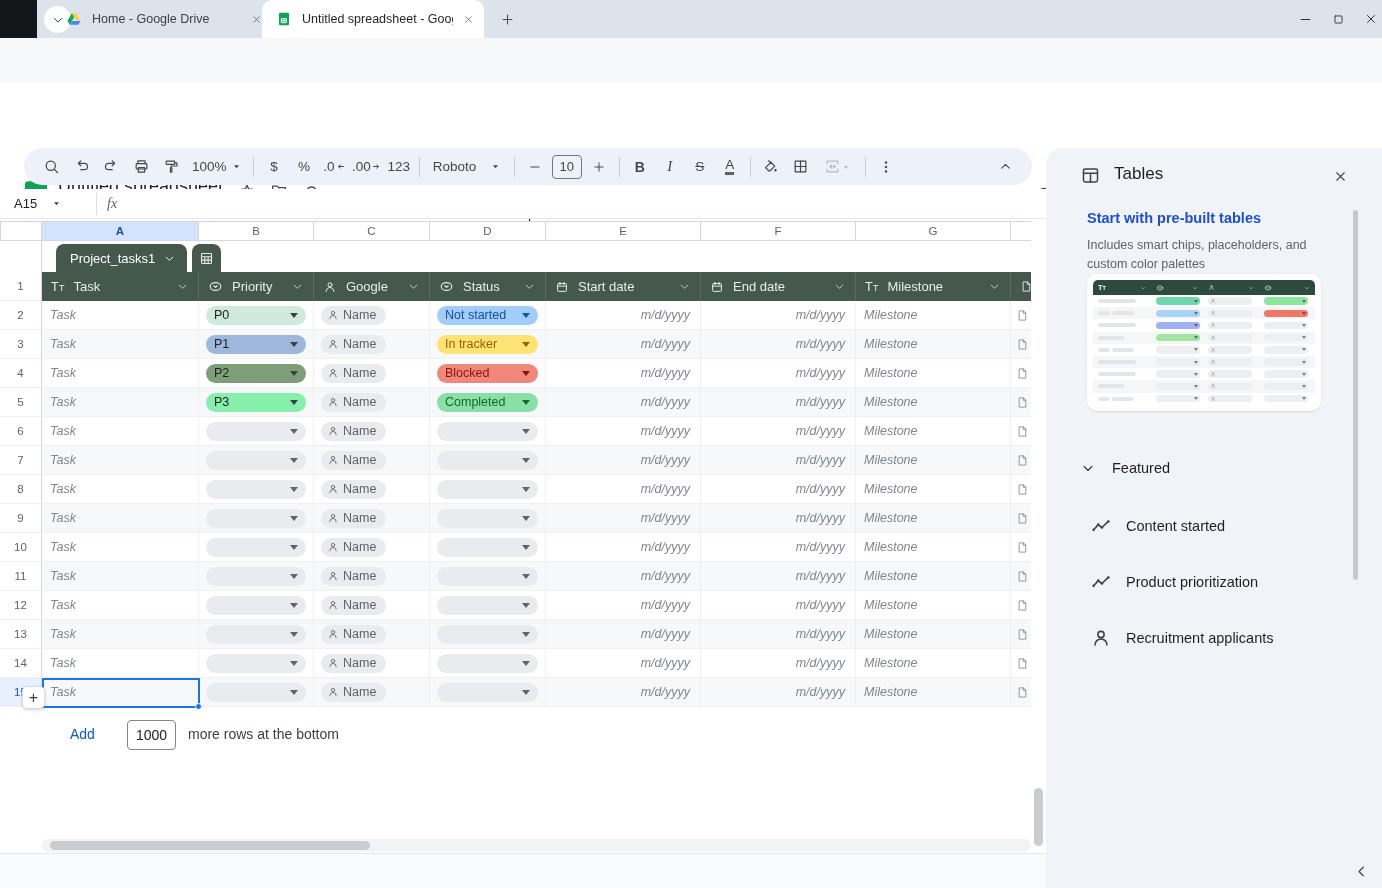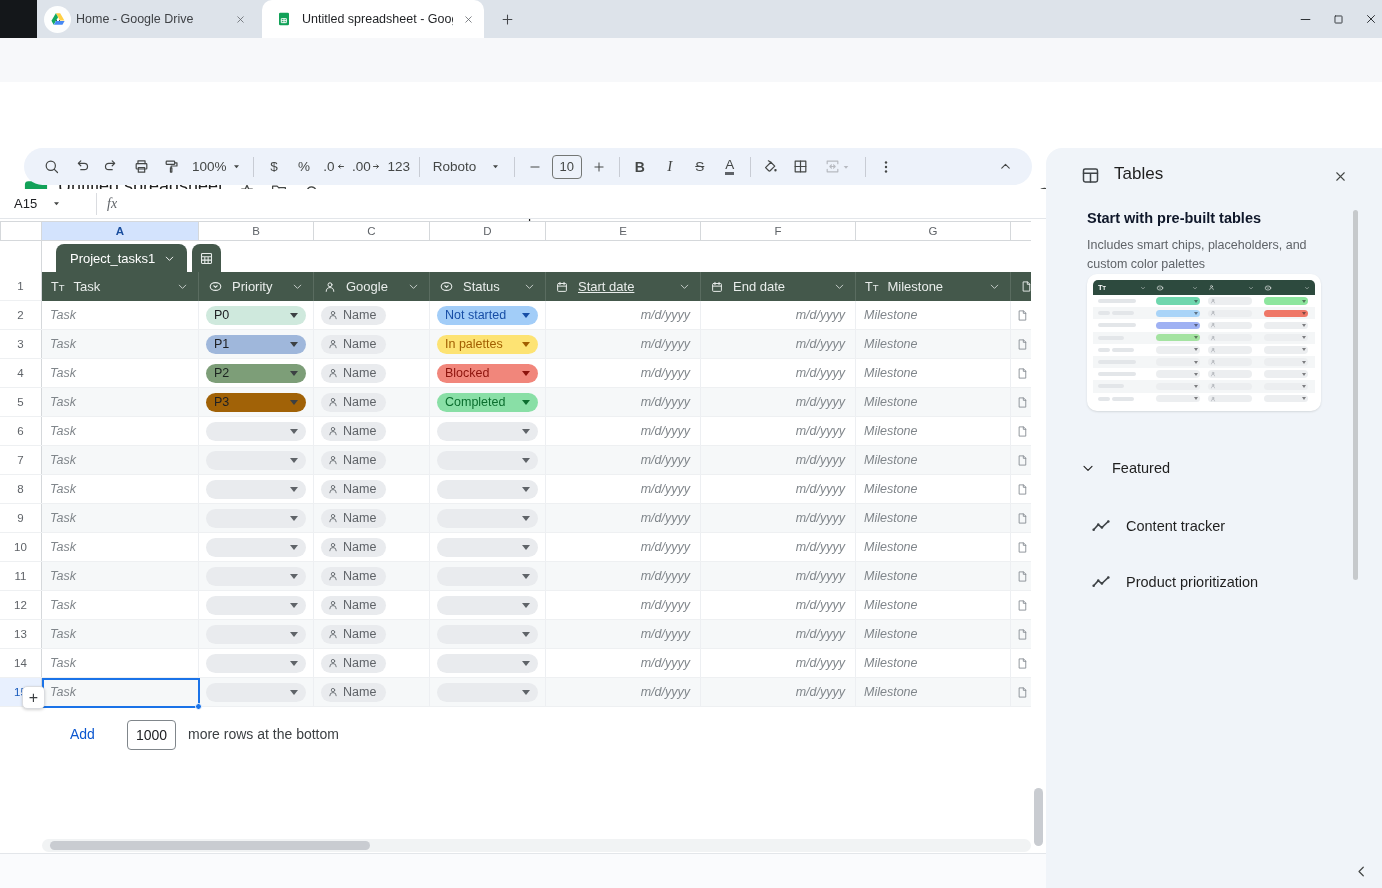--- a/index.html
+++ b/index.html
@@ -11,21 +11,21 @@
   .icn { display:inline-flex; align-items:center; justify-content:center; flex:none; }
   .icn svg { fill:none; stroke:currentColor; stroke-width:1.7; stroke-linecap:round; stroke-linejoin:round; }
   .icn svg .f { fill:currentColor; stroke:none; }
   .icn svg .nostroke { stroke:none; }
 
   
   #tabstrip { left:0; top:0; width:1382px; height:38px; background:#dde3ea; }
   #corner-dark { left:0; top:0; width:37px; height:38px; background:#14171a; }
   #tab-search { left:44px; top:6px; width:27px; height:27px; border-radius:50%; background:#fdfefe; color:#3c4043; display:flex; align-items:center; justify-content:center; }
   .tab { top:0; height:38px; display:flex; align-items:center; gap:10px; padding:0 10px 0 14px; font-size:12.5px; color:#3f4246; }
-  #tab1 { left:36px; width:220px; }
+  #tab1 { left:52px; width:220px; }
   #tab2 { left:262px; width:222px; background:#fff; border-radius:10px 10px 0 0; color:#1f2124; }
   .tab .title { white-space:nowrap; overflow:hidden; flex:1; }
   .tab .tclose { color:#5f6368; }
   #newtab { left:497px; top:9px; width:20px; height:20px; color:#44474b; display:flex; align-items:center; justify-content:center; }
   .winctl { top:10px; width:18px; height:18px; color:#2e3236; display:flex; align-items:center; justify-content:center; }
 
   #navbar { left:0; top:38px; width:1382px; height:44px; background:#f7f8fa; }
   .navbtn { top:49px; width:22px; height:22px; color:#44474b; display:flex; align-items:center; justify-content:center; }
   #urlbar { left:116px; top:44px; width:1168px; height:32px; border-radius:16px; background:#e9edf1; display:flex; align-items:center; padding:0 14px; gap:12px; }
   #url-text { font-size:13.5px; color:#1f2124; white-space:nowrap; overflow:hidden; flex:1; }
@@ -103,21 +103,21 @@
   #vthumb { left:1034px; top:788px; width:9px; height:58px; border-radius:5px; background:#c9ccd1; }
 
   
   #bottombar { left:0; top:853px; width:1046px; height:35px; background:#fafbfd; border-top:1px solid #e3e6ea; }
 
   
   #panel { left:1046px; top:148px; width:336px; height:740px; background:#f0f4f9; border-radius:16px 0 0 0; }
   #panel-icon { left:34px; top:17px; color:#3e4347; }
   #panel-title { left:68px; top:16px; font-size:17px; color:#1f1f1f; }
   #panel-close { left:284px; top:18px; width:20px; height:20px; color:#444746; display:flex; align-items:center; justify-content:center; }
-  #panel-subtitle { left:41px; top:62px; font-size:14.5px; font-weight:700; color:#0f172a; }
+  #panel-subtitle { left:41px; top:62px; font-size:14.5px; font-weight:700; color:#1d4ed8; }
   #panel-desc { left:41px; top:88px; width:242px; font-size:12.5px; line-height:1.5; color:#5f6368; }
   #preview-card { left:41px; top:126px; width:234px; height:137px; background:#fff; border-radius:10px; box-shadow:0 1px 2px rgba(60,64,67,.15); padding:6px; }
   #pv-head { height:15px; background:#2d4a3e; border-radius:5px 5px 0 0; display:flex; align-items:center; color:#fff; }
   .pvh { display:flex; align-items:center; justify-content:space-between; padding:0 5px; }
   .pv-row { display:flex; align-items:center; height:12.2px; }
   .pv-row:nth-child(even) { background:#f4f6f7; }
   .pvc { display:flex; align-items:center; gap:2px; padding-left:5px; }
   .pv-bar { height:4px; border-radius:2px; background:#e3e6e9; }
   .pv-chip { width:44px; height:7.5px; border-radius:4px; background:#eceef0; display:flex; align-items:center; justify-content:flex-end; padding-right:2.5px; }
   .pv-dot { width:0; height:0; border-left:2.5px solid transparent; border-right:2.5px solid transparent; border-top:3px solid rgba(32,33,36,.55); }
@@ -606,21 +606,21 @@
               <path d="M9.3 10.8l2.7 2.7 2.7-2.7"></path>
             </svg>
           </span>
           <span>Status</span>
           <span class="icn cf">
             <svg viewBox="0 0 24 24" width="13" height="13" fill="none" stroke="currentColor" stroke-width="1.7" stroke-linecap="round" stroke-linejoin="round">
               <path d="M6 9.5l6 6 6-6"></path>
             </svg>
           </span>
         </div>
-        <div class="hcell" style="width: 155px; text-decoration: underline;">
+        <div class="hcell" style="width: 155px;">
           <span class="icn">
             <svg viewBox="0 0 24 24" width="14" height="14" fill="none" stroke="currentColor" stroke-width="1.7" stroke-linecap="round" stroke-linejoin="round">
               <rect x="4.5" y="6" width="15" height="13.5" rx="1.5"></rect>
               <path d="M4.5 10.5h15M8.5 4v4M15.5 4v4"></path>
             </svg>
           </span>
           <span>Start date</span>
           <span class="icn cf">
             <svg viewBox="0 0 24 24" width="13" height="13" fill="none" stroke="currentColor" stroke-width="1.7" stroke-linecap="round" stroke-linejoin="round">
               <path d="M6 9.5l6 6 6-6"></path>
@@ -723,21 +723,21 @@
                 <svg viewBox="0 0 24 24" width="12" height="12" fill="none" stroke="currentColor" stroke-width="1.7" stroke-linecap="round" stroke-linejoin="round">
                   <circle cx="12" cy="8.2" r="3.4"></circle>
                   <path d="M5.5 19.5a6.5 6.5 0 0 1 13 0"></path>
                 </svg>
               </span>
               <span>Name</span>
             </span>
           </div>
           <div class="gcell" style="width: 116px;">
             <div class="chip" style="background: rgb(253, 227, 115); color: rgb(161, 94, 0);">
-              <span>In palettes</span>
+              <span>In tracker</span>
               <span class="tri" style="color: rgb(161, 94, 0);"></span>
             </div>
           </div>
           <div class="gcell cell-date" style="width: 155px;">
             <span class="ph">m/d/yyyy</span>
           </div>
           <div class="gcell cell-date" style="width: 155px;">
             <span class="ph">m/d/yyyy</span>
           </div>
           <div class="gcell cell-mile" style="width: 155px;">
@@ -797,21 +797,21 @@
               </svg>
             </span>
           </div>
         </div>
         <div class="grow band">
           <div class="rownum">5</div>
           <div class="gcell cell-task" style="width: 157px;">
             <span class="ph">Task</span>
           </div>
           <div class="gcell" style="width: 115px;">
-            <div class="chip" style="background: #a16207; color: rgb(32, 33, 36);">
+            <div class="chip" style="background: #86efac; color: rgb(32, 33, 36);">
               <span>P3</span>
               <span class="tri" style="color: rgb(60, 64, 67);"></span>
             </div>
           </div>
           <div class="gcell" style="width: 116px;">
             <span class="ochip">
               <span class="icn">
                 <svg viewBox="0 0 24 24" width="12" height="12" fill="none" stroke="currentColor" stroke-width="1.7" stroke-linecap="round" stroke-linejoin="round">
                   <circle cx="12" cy="8.2" r="3.4"></circle>
                   <path d="M5.5 19.5a6.5 6.5 0 0 1 13 0"></path>
@@ -1639,34 +1639,43 @@
         <div class="pitem">
           <span class="icn">
             <svg viewBox="0 0 24 24" width="22" height="22" fill="none" stroke="currentColor" stroke-width="1.7" stroke-linecap="round" stroke-linejoin="round">
               <path d="M4 16l5-5.5 4 3.2L20 7"></path>
               <circle class="f" cx="4" cy="16" r="1.4"></circle>
               <circle class="f" cx="9" cy="10.5" r="1.4"></circle>
               <circle class="f" cx="13" cy="13.7" r="1.4"></circle>
               <circle class="f" cx="20" cy="7" r="1.4"></circle>
             </svg>
           </span>
-          <span class="plabel">Content tracker</span>
+          <span class="plabel">Content started</span>
         </div>
         <div class="pitem">
           <span class="icn">
             <svg viewBox="0 0 24 24" width="22" height="22" fill="none" stroke="currentColor" stroke-width="1.7" stroke-linecap="round" stroke-linejoin="round">
               <path d="M4 16l5-5.5 4 3.2L20 7"></path>
               <circle class="f" cx="4" cy="16" r="1.4"></circle>
               <circle class="f" cx="9" cy="10.5" r="1.4"></circle>
               <circle class="f" cx="13" cy="13.7" r="1.4"></circle>
               <circle class="f" cx="20" cy="7" r="1.4"></circle>
             </svg>
           </span>
           <span class="plabel">Product prioritization</span>
         </div>
+        <div class="pitem">
+          <span class="icn">
+            <svg viewBox="0 0 24 24" width="22" height="22" fill="none" stroke="currentColor" stroke-width="1.7" stroke-linecap="round" stroke-linejoin="round">
+              <circle cx="12" cy="8.2" r="3.4"></circle>
+              <path d="M5.5 19.5a6.5 6.5 0 0 1 13 0"></path>
+            </svg>
+          </span>
+          <span class="plabel">Recruitment applicants</span>
+        </div>
       </div>
     <div id="panel-scroll" class="abs"></div>
     <div id="panel-collapse" class="abs">
         <span class="icn">
           <svg viewBox="0 0 24 24" width="17" height="17" fill="none" stroke="currentColor" stroke-width="1.7" stroke-linecap="round" stroke-linejoin="round">
             <path d="M14.5 6l-6 6 6 6"></path>
           </svg>
         </span>
       </div>
   </div>

